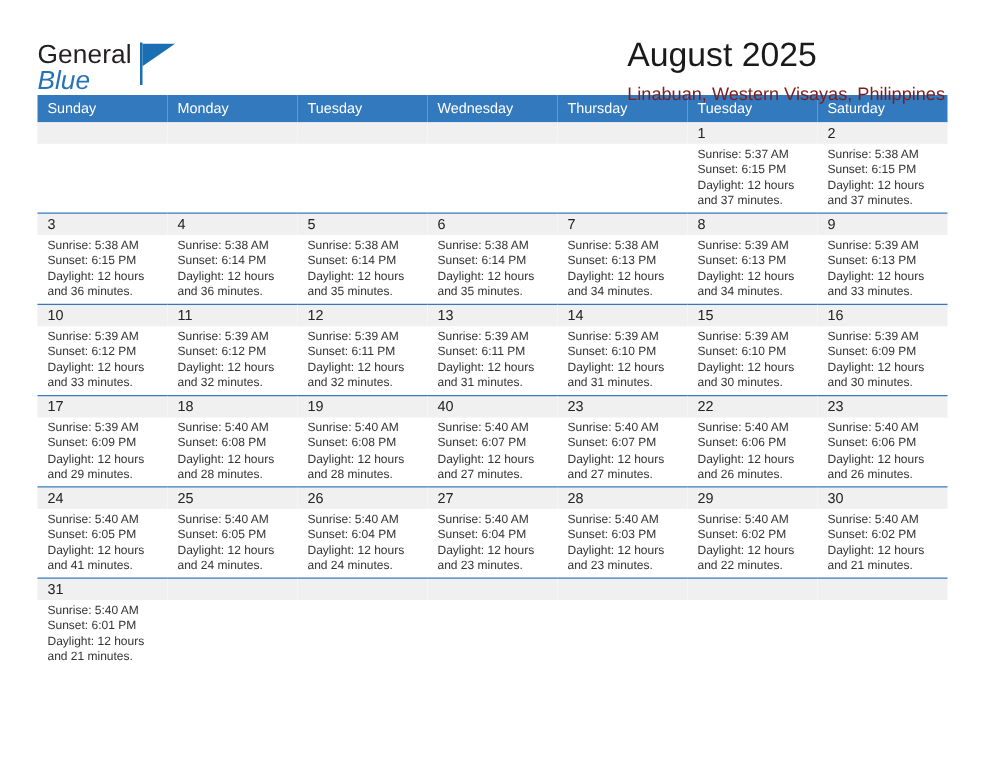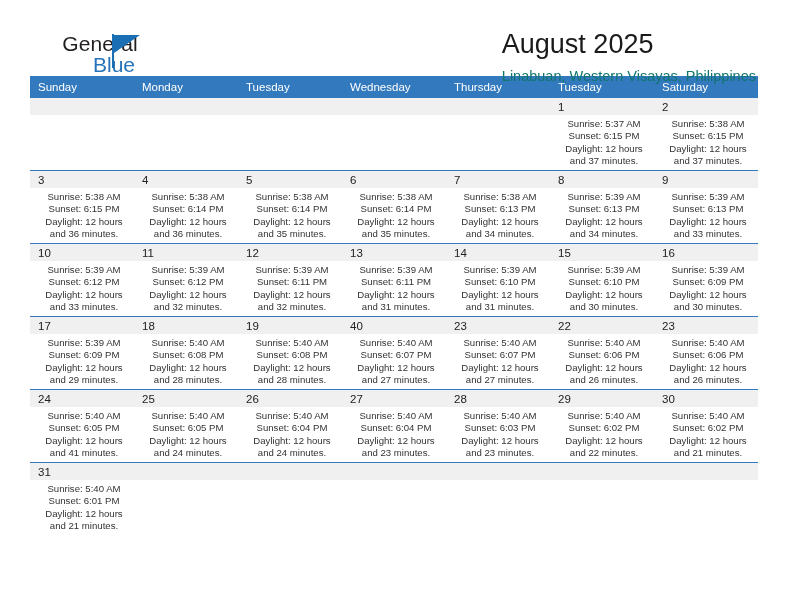--- a/index.html
+++ b/index.html
@@ -29,36 +29,35 @@
     padding: 28px 36px 0 30px;
     box-sizing: border-box;
     height: 76px;
   }
   .logo {
     position: relative;
     width: 140px;
     height: 46px;
     padding-top: 6px;
     box-sizing: border-box;
-    text-align: center;
   }
   .logo-general {
     font-size: 21px;
     color: #231f20;
     letter-spacing: 0.1px;
     line-height: 20px;
     display: block;
   }
   .logo-blue {
     font-size: 21px;
     color: #2573b8;
     line-height: 20px;
     display: block;
-    margin-left: 28px;
     margin-top: 1px;
+    font-style: italic;
   }
   .logo-flag {
     position: absolute;
     left: 84px;
     top: 7px;
     width: 0;
     height: 0;
     border-top: 18px solid #1a6fb4;
     border-right: 26px solid transparent;
   }
@@ -77,21 +76,21 @@
   }
   .cal-title {
     font-size: 27px;
     font-weight: normal;
     color: #1a1a1a;
     line-height: 32px;
     white-space: nowrap;
   }
   .cal-subtitle {
     font-size: 14.5px;
-    color: #0f766e;
+    color: #7f1d1d;
     line-height: 20px;
     margin-top: 6px;
     white-space: nowrap;
   }
 
   
   .calendar {
     margin: 0 34px 4px 30px;
     border-collapse: collapse;
     width: 728px;
@@ -128,21 +127,20 @@
     box-sizing: border-box;
     font-size: 11.5px;
     color: #222222;
     line-height: 16px;
   }
   .cell-body {
     padding: 3px 4px 0 8px;
     font-size: 9.6px;
     line-height: 12.3px;
     color: #333333;
-    text-align: center;
   }
   .cell-body div {
     white-space: nowrap;
   }
   .cell-blank .daynum-band {
     background: #f0f0f0;
   }
 </style>
 </head>
 <body>

